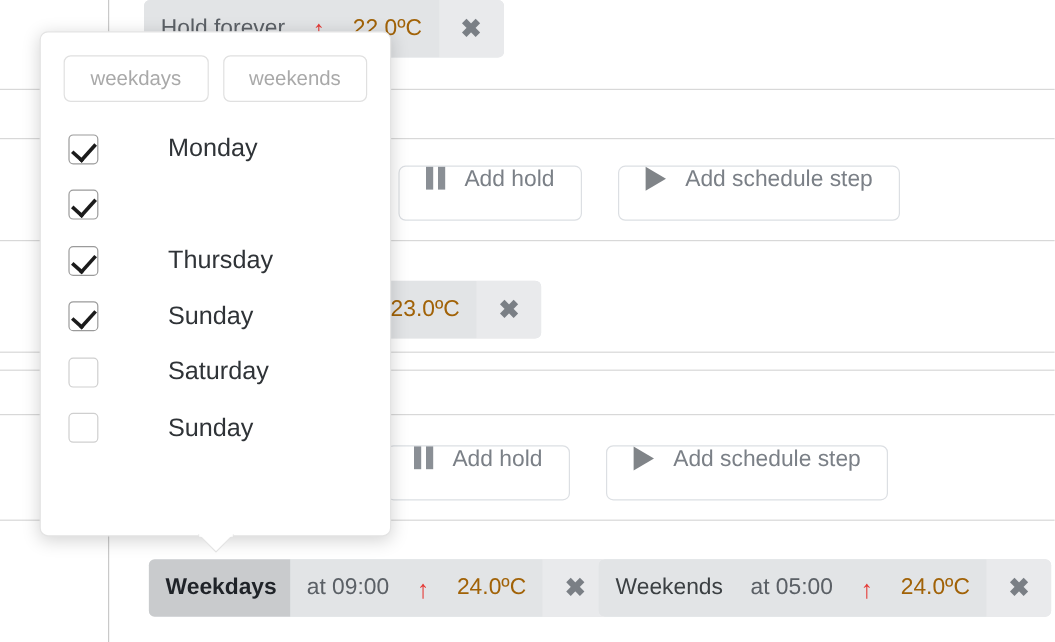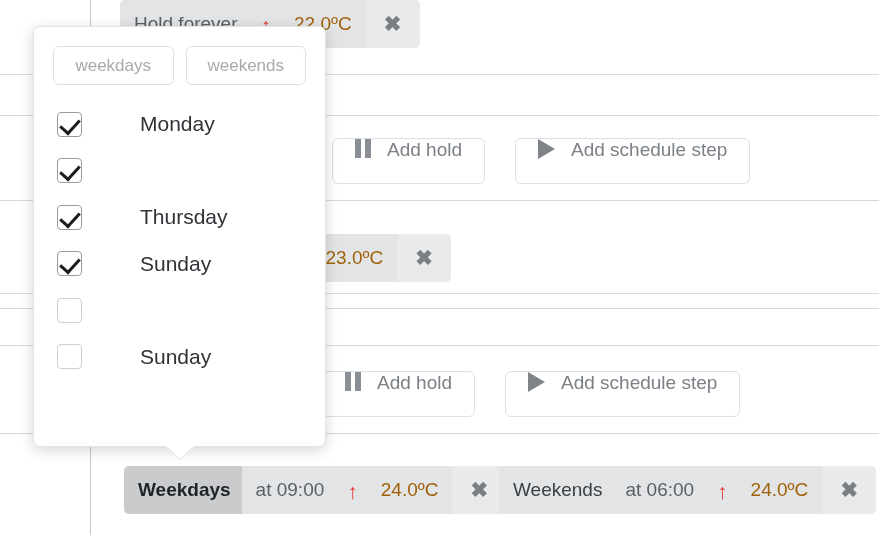--- a/index.html
+++ b/index.html
@@ -255,21 +255,21 @@
       <span class="chip-text">at 09:00</span>
       <span class="arrow-up">↑</span>
       <span class="chip-temp">24.0ºC</span>
     </div>
     <div class="chip-close">✖</div>
   </div>
 
   <div class="chip" style="left:499px; top:466px;">
     <div class="chip-body">
       <span class="chip-text" style="color:#3c4043;font-weight:normal">Weekends</span>
-      <span class="chip-text">at 06:00</span>
+      <span class="chip-text">at 05:00</span>
       <span class="arrow-up">↑</span>
       <span class="chip-temp">24.0ºC</span>
     </div>
     <div class="chip-close">✖</div>
   </div>
 
   <div id="popover">
 
     <div class="preset-row">
       <button class="preset-btn">weekdays</button>
@@ -287,20 +287,21 @@
       <div class="day-row">
         <span class="cbox checked"></span>
         <span class="day-label">Thursday</span>
       </div>
       <div class="day-row">
         <span class="cbox checked"></span>
         <span class="day-label">Sunday</span>
       </div>
       <div class="day-row">
         <span class="cbox"></span>
+        <span class="day-label">Saturday</span>
       </div>
       <div class="day-row">
         <span class="cbox"></span>
         <span class="day-label">Sunday</span>
       </div>
     </div>
   </div>
 
   <svg id="popover-tail" viewBox="0 0 28 15">
     <path d="M0 0 L14 14 L28 0 Z" fill="#ffffff" stroke="#e3e3e3" stroke-width="1"></path>

